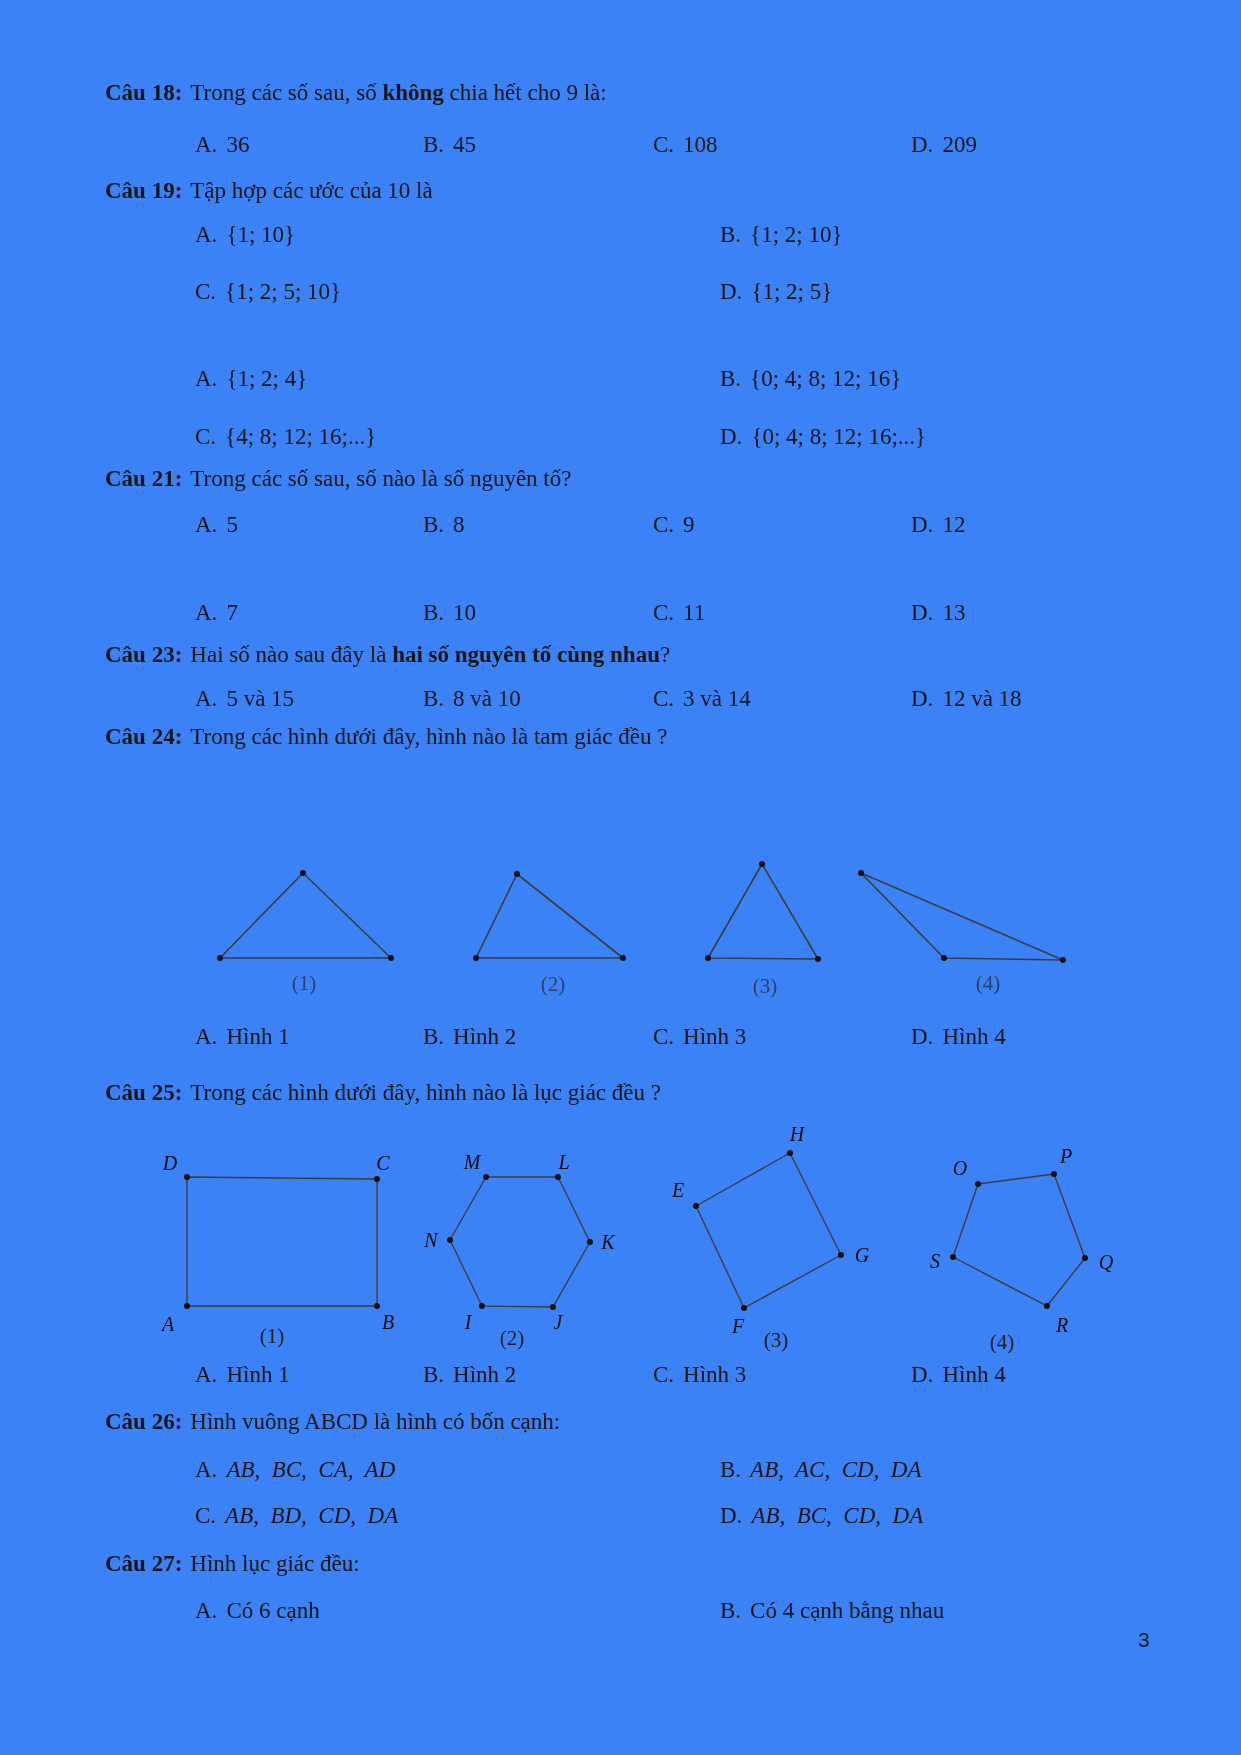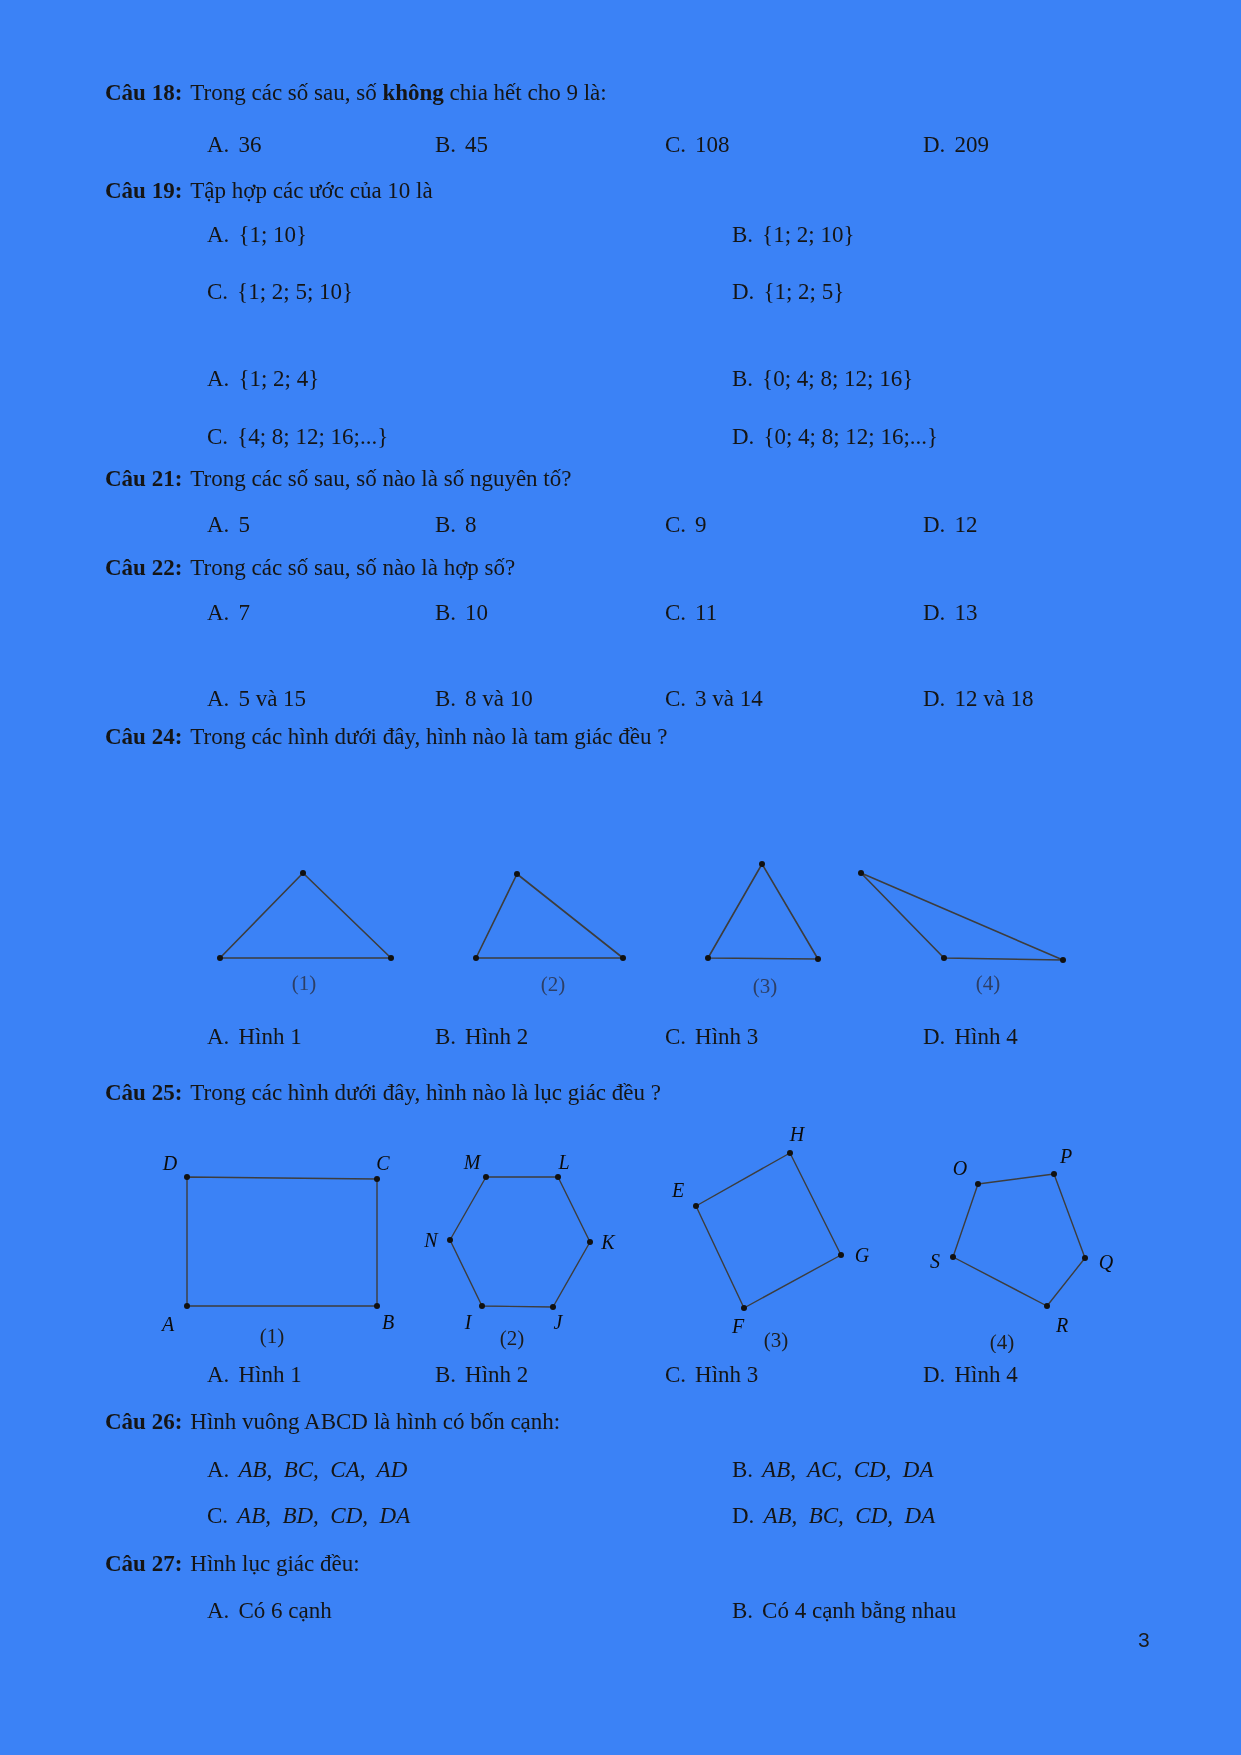--- a/index.html
+++ b/index.html
@@ -9,21 +9,21 @@
     height:1755px;
     background:#3b82f6;
     font-family:"Liberation Serif", serif;
     font-size:23px;
     color:#151515;
     overflow:hidden;
   }
   .qline{position:absolute;left:105px;line-height:30px;white-space:nowrap;}
   .qlabel{font-weight:bold;margin-right:8px;}
   .qbold{font-weight:bold;}
-  .optrow{position:absolute;left:12px;top:0;width:1066px;height:34px;text-align:right;}
+  .optrow{position:absolute;left:0;top:0;width:1066px;height:34px;text-align:right;}
   .opt{position:absolute;white-space:nowrap;line-height:30px;}
   .c1{left:195px;}
   .c2{left:423px;}
   .c3{left:653px;}
   .c4{left:883px;margin-left:28px;}
   .b2{left:720px;}
   .okey{margin-right:9px;}
   .oval{white-space:pre;}
   .italic .oval{font-style:italic;}
   .figsvg{position:absolute;}
@@ -73,30 +73,30 @@
   <div class="qline" style="top:464px">
     <span class="qlabel">Câu 21:</span><span>Trong các số sau, số nào là số nguyên tố?</span>
   </div>
   <div class="optrow" style="top:510px">
     <span class="opt c1"><span class="okey">A.</span><span class="oval">5</span></span>
     <span class="opt c2"><span class="okey">B.</span><span class="oval">8</span></span>
     <span class="opt c3"><span class="okey">C.</span><span class="oval">9</span></span>
     <span class="opt c4"><span class="okey">D.</span><span class="oval">12</span></span>
   </div>
 
-  <div class="qline" style="top:553px">
-    <span class="qlabel">Câu 22:</span><span>Trong các số sau, số nào là hợp số?</span>
-  </div>
   <div class="optrow" style="top:598px">
     <span class="opt c1"><span class="okey">A.</span><span class="oval">7</span></span>
     <span class="opt c2"><span class="okey">B.</span><span class="oval">10</span></span>
     <span class="opt c3"><span class="okey">C.</span><span class="oval">11</span></span>
     <span class="opt c4"><span class="okey">D.</span><span class="oval">13</span></span>
   </div>
 
+  <div class="qline" style="top:640px">
+    <span class="qlabel">Câu 23:</span><span>Hai số nào sau đây là </span><span class="qbold">hai số nguyên tố cùng nhau</span><span>?</span>
+  </div>
   <div class="optrow" style="top:684px">
     <span class="opt c1"><span class="okey">A.</span><span class="oval">5 và 15</span></span>
     <span class="opt c2"><span class="okey">B.</span><span class="oval">8 và 10</span></span>
     <span class="opt c3"><span class="okey">C.</span><span class="oval">3 và 14</span></span>
     <span class="opt c4"><span class="okey">D.</span><span class="oval">12 và 18</span></span>
   </div>
 
   <div class="qline" style="top:722px">
     <span class="qlabel">Câu 24:</span><span>Trong các hình dưới đây, hình nào là tam giác đều ?</span>
   </div>

